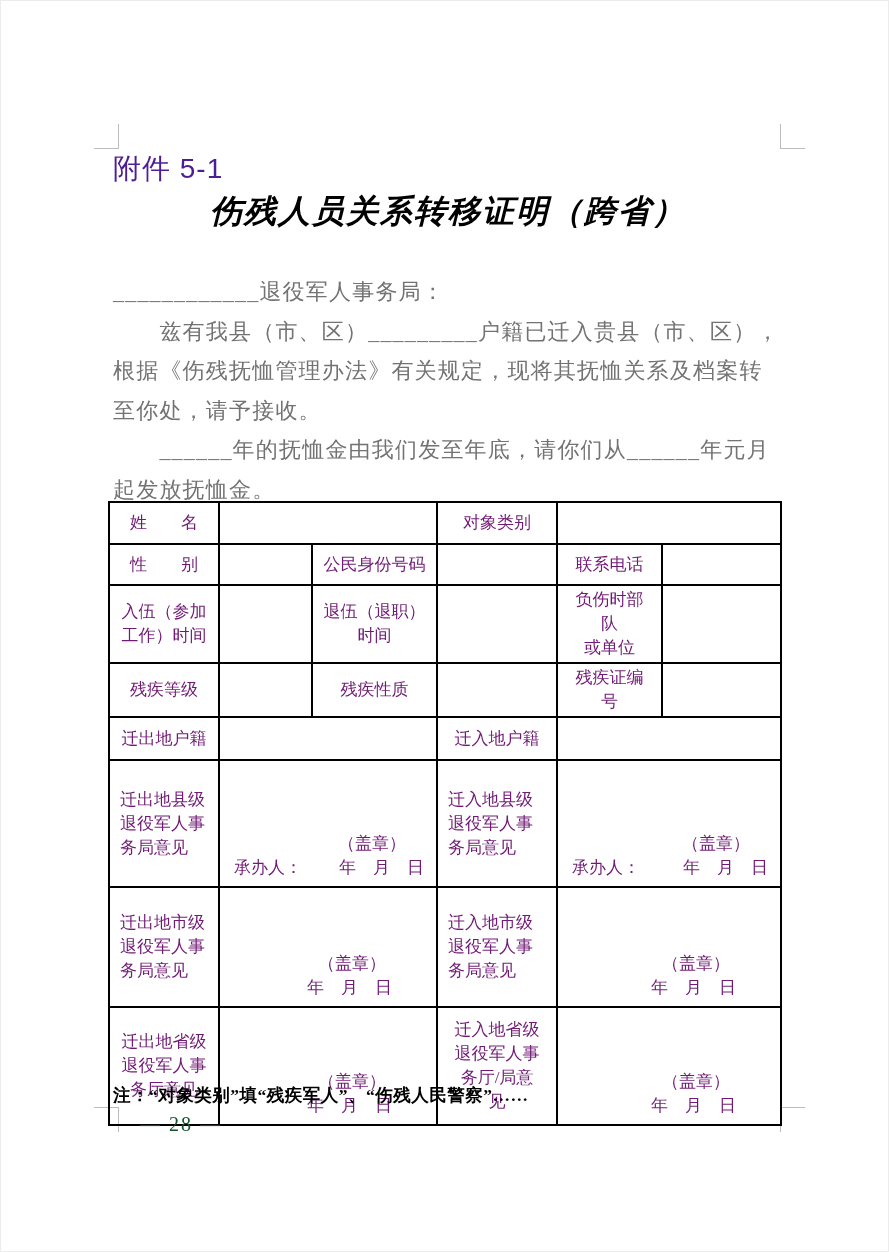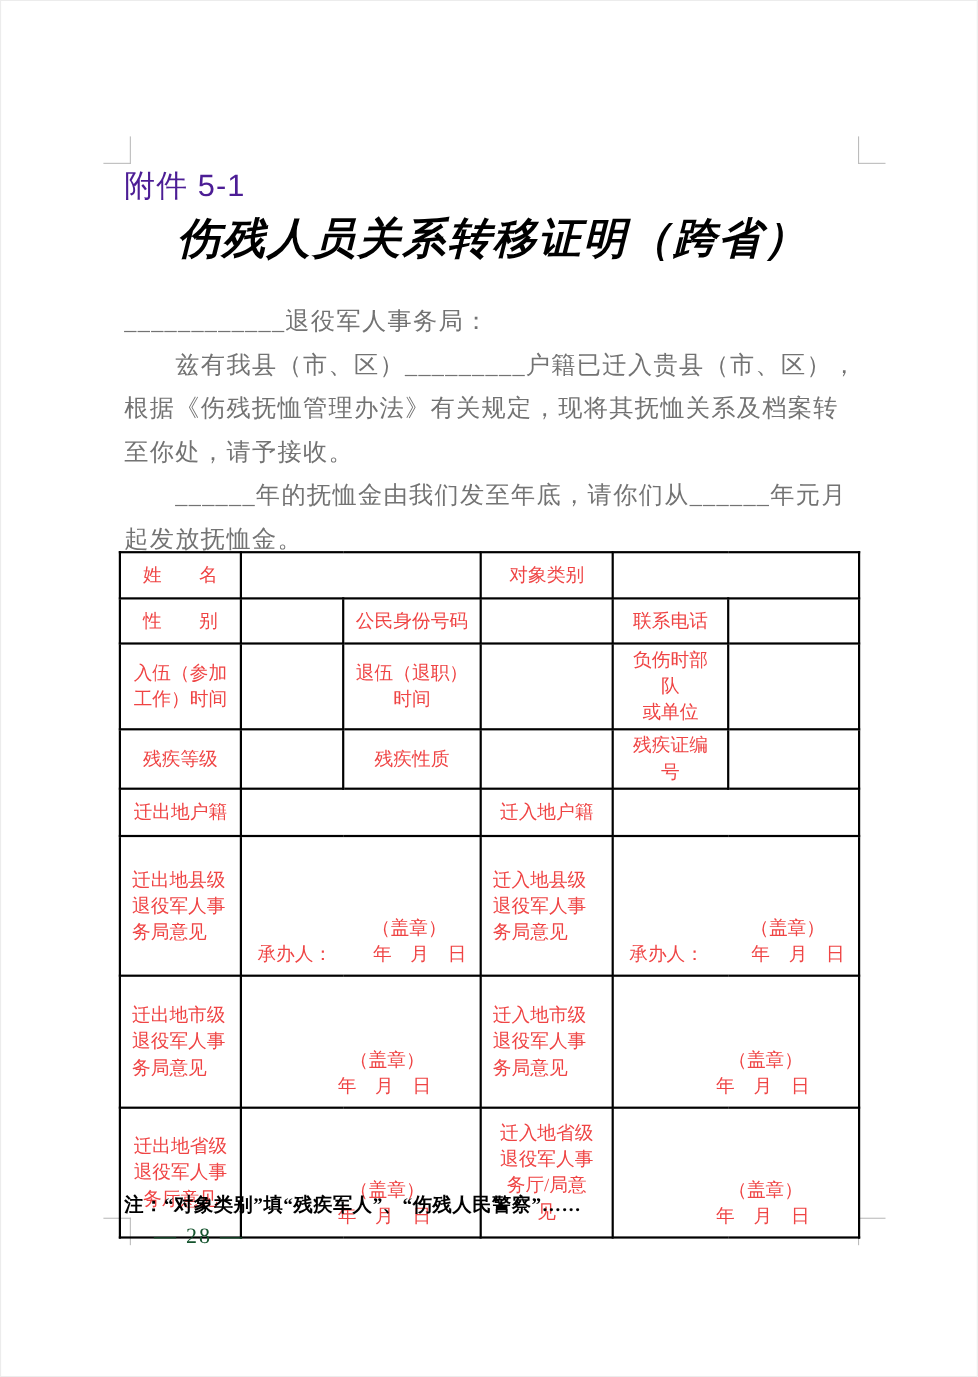--- a/index.html
+++ b/index.html
@@ -23,33 +23,33 @@
   .attachment{
     position:absolute;left:113px;top:150px;
     font-family:"Liberation Sans","DejaVu Sans",sans-serif;
     font-size:28px;letter-spacing:1px;color:#4c1d95;
   }
   .doc-title{
     position:absolute;left:108px;top:190px;width:680px;
     text-align:center;
     font-family:"DejaVu Serif","Liberation Serif",serif;
     font-style:italic;font-weight:700;
-    font-size:39px;letter-spacing:2px;color:#000;
+    font-size:32px;letter-spacing:2px;color:#000;
     white-space:nowrap;
   }
   .letter{
     position:absolute;left:113px;top:272px;width:690px;
     font-size:22px;line-height:39.5px;letter-spacing:1.2px;color:#737373;
   }
   .letter .line{white-space:pre;}
 
   table.form{
     position:absolute;left:108px;top:501px;
     border-collapse:collapse;table-layout:fixed;width:672px;
-    font-size:17px;line-height:24px;color:#ef4444;
+    font-size:17px;line-height:24px;color:#701a75;
   }
   table.form td{
     border:2px solid #000;
     vertical-align:middle;
     padding:2px 10px;
     overflow:hidden;
   }
   td.lbl{text-align:center;white-space:pre-line;}
   td.lbl-l{text-align:left;white-space:pre-line;padding-left:10px;border-radius:19px;}
   td.val{padding:0;}

